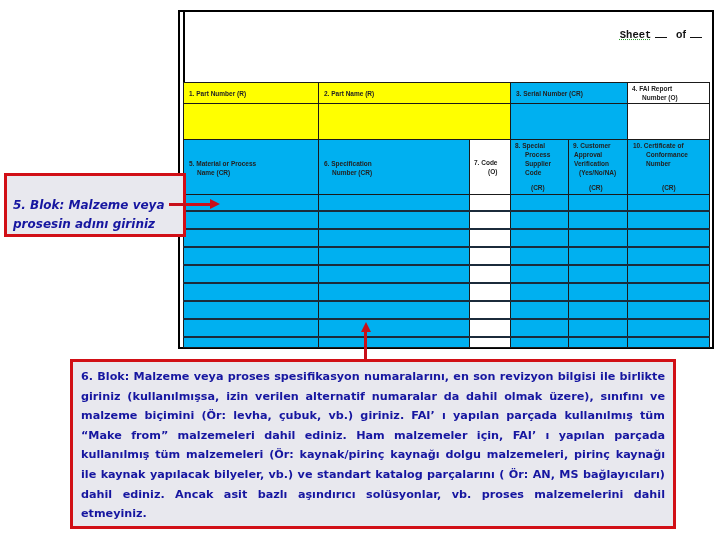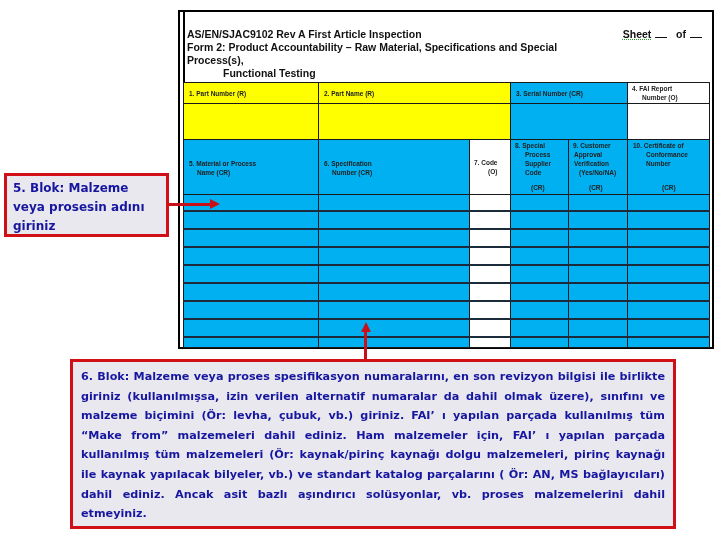--- a/index.html
+++ b/index.html
@@ -17,21 +17,21 @@
   .form-title {
     position: absolute; left: 7px; top: 16px; width: 400px;
     font-size: 10.5px; font-weight: bold; color: #111; line-height: 13px;
     font-family: "Liberation Sans", sans-serif;
   }
   .form-title .indent { padding-left: 36px; display: block; }
   .sheet {
     position: absolute; right: 10px; top: 16px;
     font-size: 10.5px; font-weight: bold; color: #111;
   }
-  .sheet .sheet-word { text-decoration: underline; text-decoration-style: dotted; text-decoration-color: #2a9a2a; }
+  .sheet .sheet-word { text-decoration: underline; text-decoration-style: dotted; text-decoration-color: #2a9a2a; font-family: Liberation Mono, monospace; }
   .sheet .blank { display: inline-block; width: 12px; border-bottom: 1.5px solid #111; margin-left: 4px; }
 
   
   .grid { position: absolute; left: 183px; top: 82px; width: 527px; height: 266px; }
   .cell {
     position: absolute; border: 1px solid #1a1a1a;
     font-size: 6.5px; font-weight: bold; color: #222; line-height: 8px;
     font-family: "Liberation Sans", sans-serif;
   }
   .yellow { background: #ffff00; }
@@ -39,46 +39,41 @@
   .white { background: #ffffff; }
   .hdr-text { position: absolute; left: 5px; top: 7px; }
   .rowline { position: absolute; height: 2px; background: #1b2b3b; }
 
   
   .callout {
     position: absolute; background: #e8e8ee; border: 3px solid #d10f16;
     color: #1616a0; font-weight: bold;
     font-family: "DejaVu Sans", sans-serif;
   }
-  .callout-5 { left: 4px; top: 173px; width: 165px; height: 64px; padding: 3px 6px; font-size: 12px; line-height: 19px; }
+  .callout-5 { left: 4px; top: 173px; width: 182px; height: 64px; padding: 20px 6px; font-size: 12px; line-height: 19px; font-style: italic; }
   .callout-6 {
     left: 57px; top: 359px; width: 606px; height: 170px; padding: 5px 8px;
     font-size: 11.2px; line-height: 19.6px; text-align: justify; margin-left: 13px;
   }
   .arrow-h { position: absolute; left: 169px; top: 203px; width: 44px; height: 3px; background: #c8101a; }
   .arrow-h-head {
     position: absolute; left: 210px; top: 199px; width: 0; height: 0;
     border-top: 5px solid transparent; border-bottom: 5px solid transparent; border-left: 10px solid #c8101a;
   }
   .arrow-v { position: absolute; left: 364px; top: 330px; width: 3px; height: 30px; background: #c8101a; }
   .arrow-v-head {
     position: absolute; left: 361px; top: 322px; width: 0; height: 0;
     border-left: 5px solid transparent; border-right: 5px solid transparent; border-bottom: 10px solid #c8101a;
   }
 </style>
 </head>
 <body>
 
 <div class="form">
   <div class="form-inner-left"></div>
-  <div class="form-title">
-    <span>AS/EN/SJAC9102 Rev A First Article Inspection</span><br>
-    <span>Form 2: Product Accountability – Raw Material, Specifications and Special Process(s),</span><br>
-    <span class="indent">Functional Testing</span>
-  </div>
   <div class="sheet">
     <span class="sheet-word">Sheet</span><span class="blank"></span>
     &nbsp;&nbsp;<span>of</span><span class="blank"></span>
   </div>
 </div>
 
 <div class="grid">
 
   <div class="cell yellow" style="left:0;top:0;width:136px;height:22px;">
     <span class="hdr-text">1. Part Number  (R)</span>

